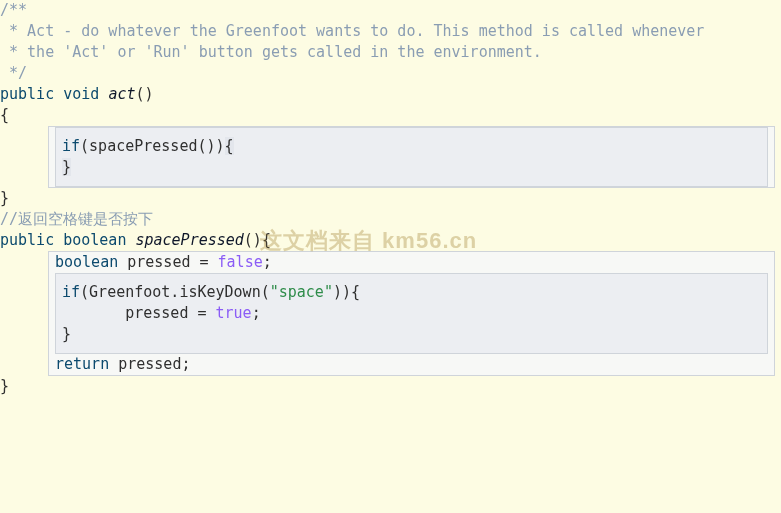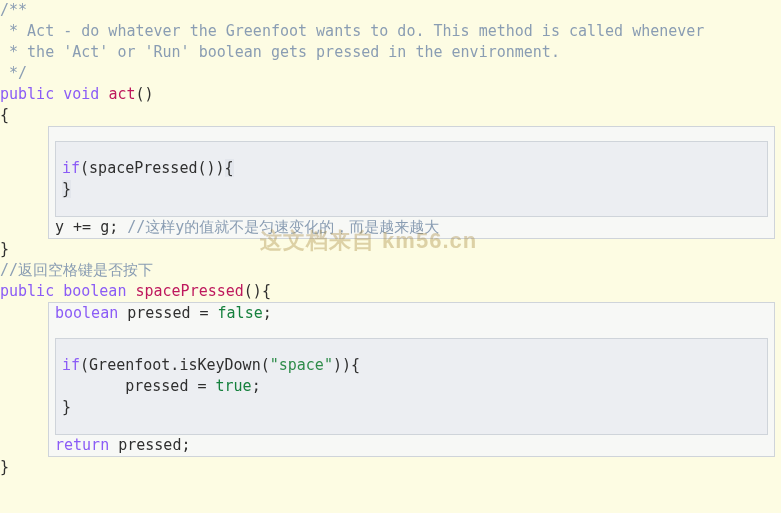--- a/index.html
+++ b/index.html
@@ -8,39 +8,39 @@
     font-size: 15px;
     line-height: 21px;
     background: #fdfce3;
     width: 781px;
     overflow: hidden;
     position: relative;
   }
   .code-line { white-space: pre; }
   .cmt-doc { color: #8a9db3; }
   .cmt { color: #8a9db3; }
-  .kw { color: #8b5cf6; }
-  .method { color: #be185d; }
+  .kw { color: #0c4a6e; }
+  .method { color: #0f172a; font-style: italic; }
   .plain { color: #2f2f2f; }
   .num { color: #2f2f2f; }
   .str { color: #2e8c4a; }
-  .bool { color: #15803d; }
+  .bool { color: #8b5cf6; }
 
   .block {
     margin-left: 48px;
     margin-right: 6px;
     border: 1px solid #cfd4da;
     background: #f7f8f6;
     padding: 0 6px;
   }
   .block-inner {
     background: #eceef2;
     border: 1px solid #cfd4da;
-    margin: 14px 0 0 0;
-    padding: 16px 6px;
+    margin: 0 0 0 0;
+    padding: 8px 6px;
   }
   .caret {
     background: #e3e6ec;
   }
   .watermark {
     position: absolute;
     top: 230px;
     left: 260px;
     font-size: 22px;
     color: rgba(160,130,50,0.35);
@@ -48,33 +48,32 @@
     font-weight: bold;
     pointer-events: none;
     letter-spacing: 1px;
   }
 </style>
 </head>
 <body>
 
 <div class="code-line cmt-doc">/**</div>
 <div class="code-line cmt-doc"> * Act - do whatever the Greenfoot wants to do. This method is called whenever</div>
-<div class="code-line cmt-doc"> * the 'Act' or 'Run' boolean gets pressed in the environment.</div>
+<div class="code-line cmt-doc"> * the 'Act' or 'Run' button gets called in the environment.</div>
 <div class="code-line cmt-doc"> */</div>
 
 <div class="code-line"><span class="kw">public</span><span class="plain"> </span><span class="kw">void</span><span class="plain"> </span><span class="method">act</span><span class="plain">()</span></div>
 <div class="code-line plain">{</div>
 
 <div class="block">
 
   <div class="block-inner">
     <div class="code-line"><span class="kw">if</span><span class="plain">(spacePressed())</span><span class="plain caret">{</span></div>
     <div class="code-line"><span class="plain caret">}</span></div>
   </div>
-  <div class="code-line"><span class="plain">y += g; </span><span class="cmt">//这样y的值就不是匀速变化的，而是越来越大</span></div>
 </div>
 
 <div class="code-line plain">}</div>
 
 <div class="code-line cmt">//返回空格键是否按下</div>
 <div class="code-line"><span class="kw">public</span><span class="plain"> </span><span class="kw">boolean</span><span class="plain"> </span><span class="method">spacePressed</span><span class="plain">(){</span></div>
 
 <div class="block">
   <div class="code-line"><span class="kw">boolean</span><span class="plain"> pressed = </span><span class="bool">false</span><span class="plain">;</span></div>
   <div class="block-inner">

